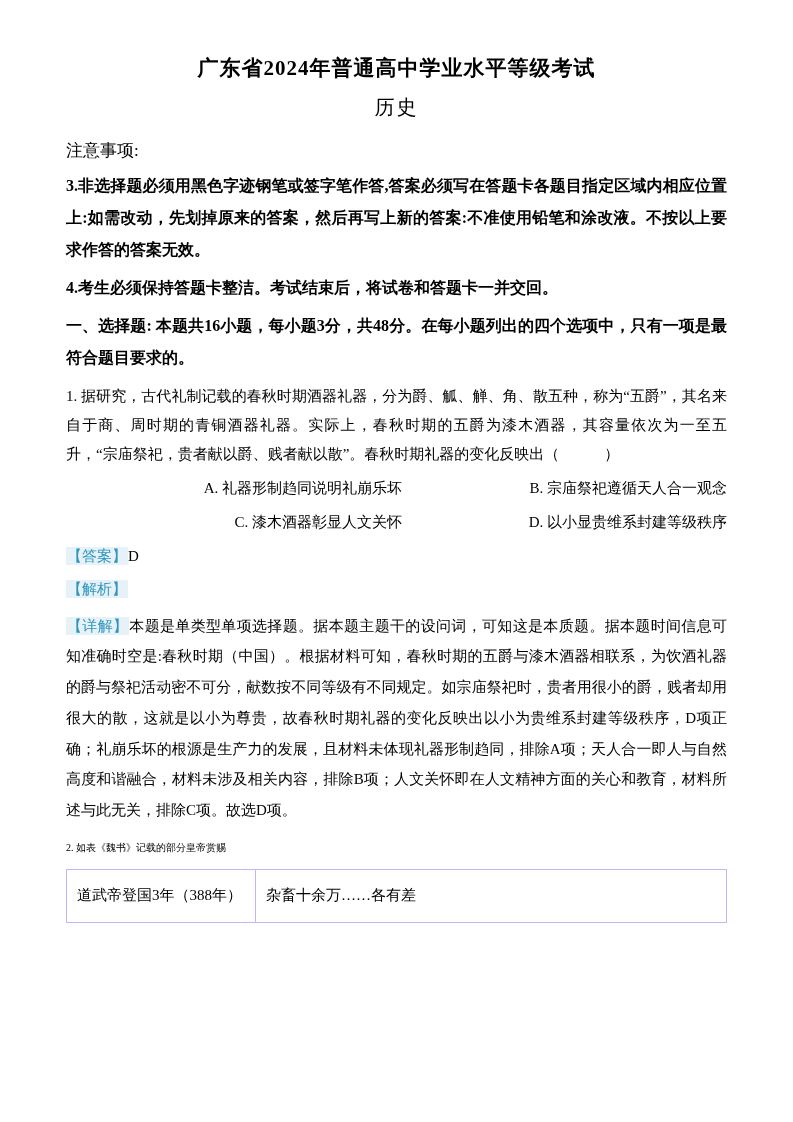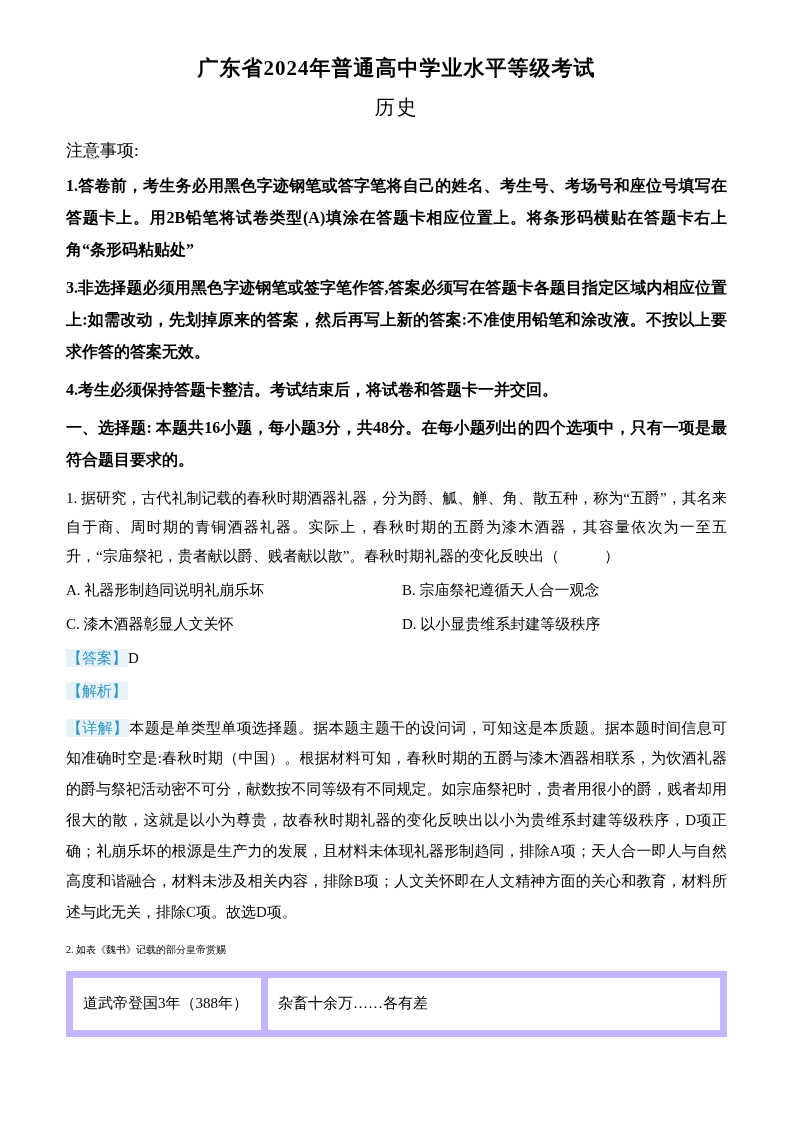--- a/index.html
+++ b/index.html
@@ -58,20 +58,21 @@
     line-height: 1.95;
     margin: 6px 0 6px 0;
     text-align: justify;
   }
   .options {
     display: grid;
     grid-template-columns: 336px 1fr;
     row-gap: 10px;
     font-size: 15px;
     margin: 4px 0 10px 0;
+    text-align: right;
   }
   .option {
     line-height: 1.6;
   }
   .answer-line, .analysis-line {
     font-size: 15px;
     line-height: 1.7;
     margin: 8px 0;
   }
   .marker {
@@ -89,39 +90,38 @@
     font-size: 10px;
     line-height: 1.9;
     margin: 10px 0 12px 0;
   }
   table.reward-table {
     border-collapse: collapse;
     width: 100%;
     font-size: 15px;
   }
   table.reward-table td {
-    border: 7px solid #c4b5fd;
+    border: 1px solid #c4b5fd;
     height: 44px;
     padding: 4px 10px;
     vertical-align: middle;
   }
   table.reward-table td.col-a {
     width: 168px;
   }
 </style>
 </head>
 <body>
 
 <div class="page">
 
   <h1 class="title">广东省2024年普通高中学业水平等级考试</h1>
   <h2 class="subject">历史</h2>
 
   <div class="notice-heading">注意事项:</div>
-  <p class="notice-item">1.答卷前，考生务必用黑色字迹钢笔或答字笔将自己的姓名、考生号、考场号和座位号填写在答题卡上。用2B铅笔将试卷类型(A)填涂在答题卡相应位置上。将条形码横贴在答题卡右上角“条形码粘贴处”</p>
   <p class="notice-item">3.非选择题必须用黑色字迹钢笔或签字笔作答,答案必须写在答题卡各题目指定区域内相应位置上:如需改动，先划掉原来的答案，然后再写上新的答案:不准使用铅笔和涂改液。不按以上要求作答的答案无效。</p>
   <p class="notice-item">4.考生必须保持答题卡整洁。考试结束后，将试卷和答题卡一并交回。</p>
 
   <p class="section-heading">一、选择题: 本题共16小题，每小题3分，共48分。在每小题列出的四个选项中，只有一项是最符合题目要求的。</p>
 
   <p class="stem">1. 据研究，古代礼制记载的春秋时期酒器礼器，分为爵、觚、觯、角、散五种，称为“五爵”，其名来自于商、周时期的青铜酒器礼器。实际上，春秋时期的五爵为漆木酒器，其容量依次为一至五升，“宗庙祭祀，贵者献以爵、贱者献以散”。春秋时期礼器的变化反映出（　　　）</p>
 
   <div class="options">
     <span class="option">A. 礼器形制趋同说明礼崩乐坏</span>
     <span class="option">B. 宗庙祭祀遵循天人合一观念</span>

